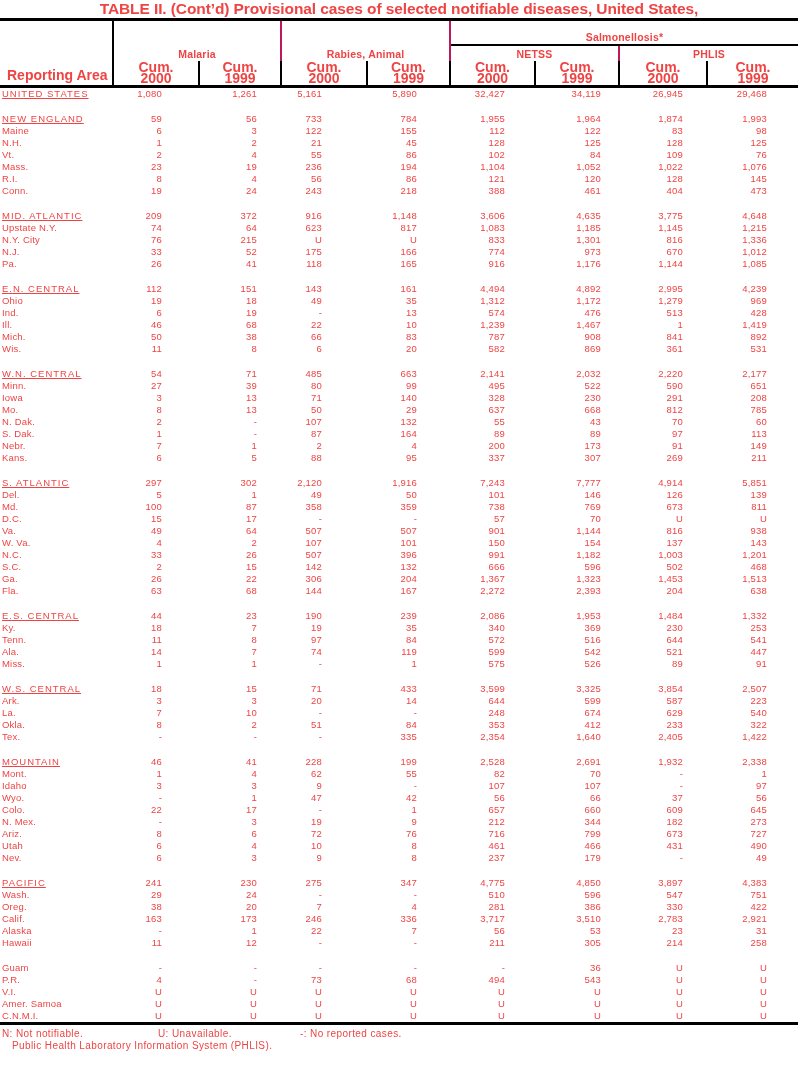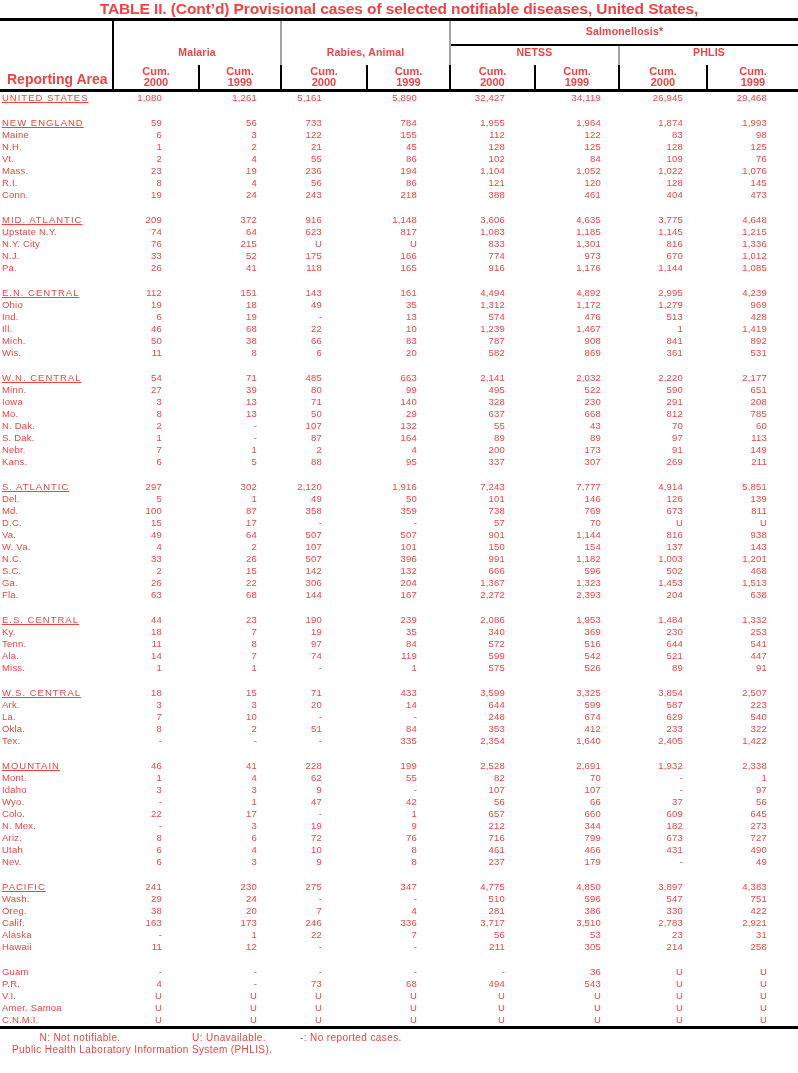--- a/index.html
+++ b/index.html
@@ -14,42 +14,42 @@
   }
   thead{border-bottom:3px solid #000;}
   th{font-weight:bold;padding:0;margin:0;}
   tr.h1{height:25px;}
   tr.h2{height:16px;}
   tr.h3{height:26px;}
   th.ra{
     vertical-align:bottom;text-align:left;padding-left:7px;padding-bottom:2px;
     font-size:14px;border-right:2px solid #000;
   }
-  th.grp{vertical-align:bottom;font-size:10.5px;padding-bottom:7px;letter-spacing:0.2px;}
-  .br{border-right:2px solid #a3a3a3;}
+  th.grp{vertical-align:bottom;font-size:10.5px;padding-bottom:1px;letter-spacing:0.2px;}
+  .br{border-right:2px solid #be185d;}
   .bb{border-bottom:2px solid #000;}
-  tr.h3 th{vertical-align:bottom;font-size:11px;line-height:11px;padding-bottom:1px;}
+  tr.h3 th{vertical-align:bottom;font-size:14px;line-height:11px;padding-bottom:1px;}
   tr.h3 th + th{border-left:2px solid #000;}
   tbody td{
     font-size:9.5px;line-height:12px;height:12px;padding:0;margin:0;
     text-align:right;white-space:nowrap;overflow:hidden;letter-spacing:0.2px;
   }
   tbody td.area{text-align:left;padding-left:2px;}
   tbody tr.section td.area{letter-spacing:1px;text-decoration:underline;}
   tbody tr.gap td{height:13px;line-height:13px;}
   tbody td:nth-child(2){padding-right:37px;}
   tbody td:nth-child(3){padding-right:24px;}
   tbody td:nth-child(4){padding-right:45px;}
   tbody td:nth-child(5){padding-right:33px;}
   tbody td:nth-child(6){padding-right:30px;}
   tbody td:nth-child(7){padding-right:18px;}
   tbody td:nth-child(8){padding-right:24px;}
   tbody td:nth-child(9){padding-right:31px;}
   .foot{padding-top:3px;font-size:10px;line-height:11.5px;letter-spacing:0.4px;}
-  .legend span{display:inline-block;text-align:center;}
+  .legend span{display:inline-block;}
   .legend .l1{width:156px;padding-left:2px;}
   .legend .l2{width:142px;}
   .note{padding-left:2px;}
   .note .cont{padding-left:10px;}
 </style>
 </head>
 <body>
 
 <div class="page">
 

